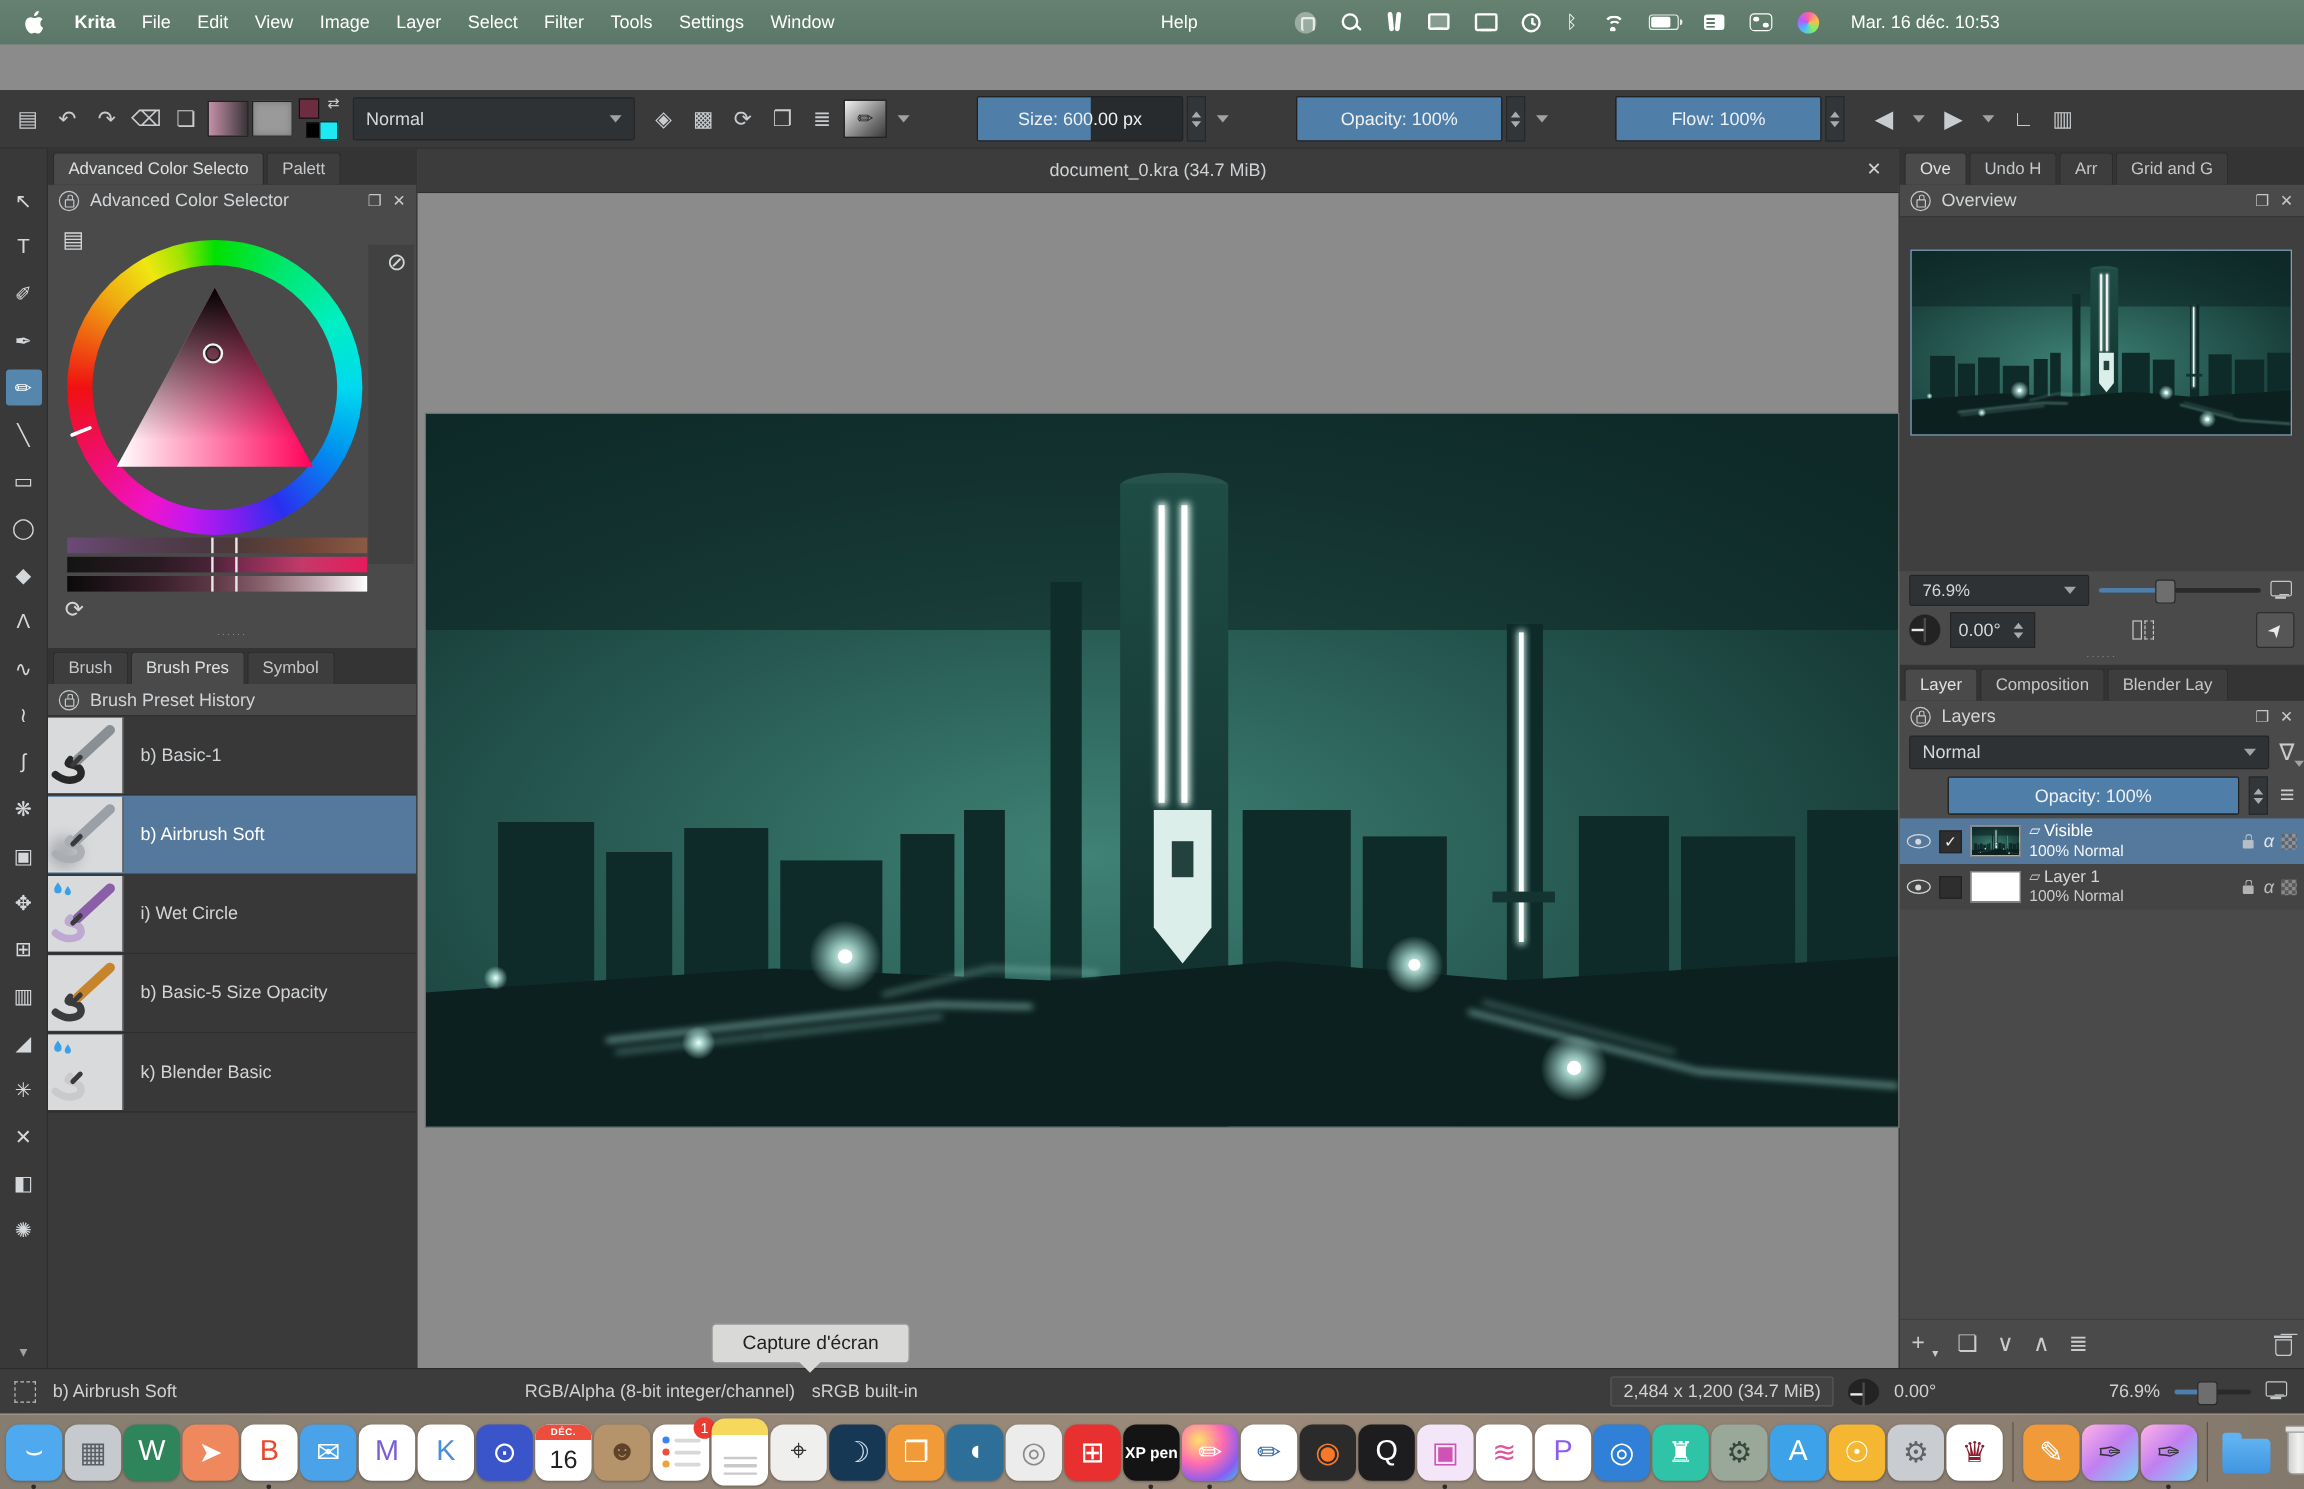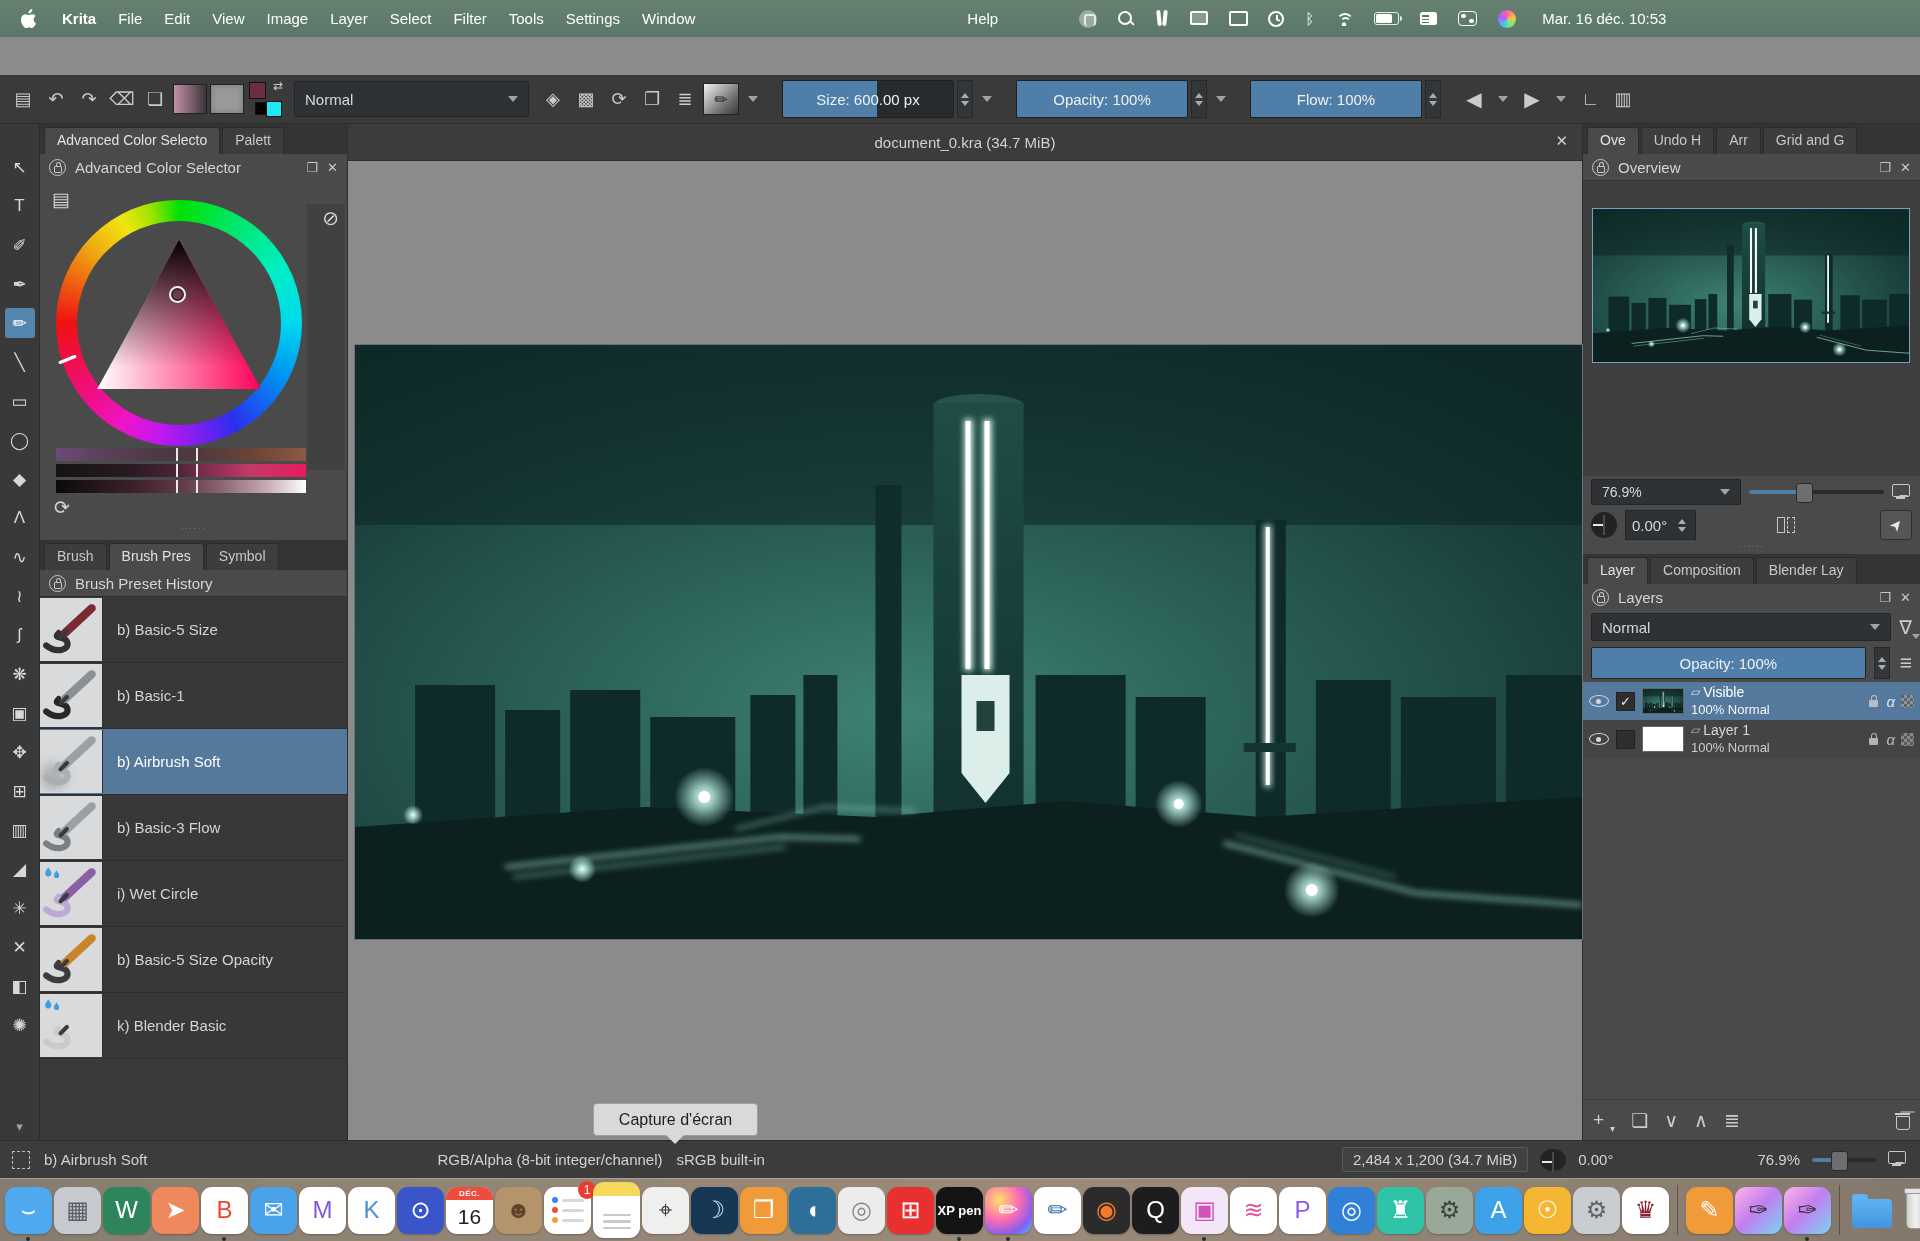--- a/index.html
+++ b/index.html
@@ -62,21 +62,21 @@
   .swatch.pat{background:#9a9a9a;box-shadow:inset 0 0 6px #777;}
   .fgbg{position:relative;width:38px;height:36px;}
   .fgbg .fg{position:absolute;left:2px;top:1px;width:15px;height:15px;background:#6b2d3f;border:1px solid #111;}
   .fgbg .swap{position:absolute;right:2px;top:-2px;font-size:12px;color:#c9cccf;}
   .fgbg .bk{position:absolute;left:8px;bottom:2px;width:11px;height:11px;background:#000;border:1px solid #111;}
   .fgbg .cy{position:absolute;right:3px;bottom:0;width:14px;height:14px;background:#20e8f2;border:1px solid #111;}
   .combo{height:36px;background:#2f3234;border:1px solid #232527;border-radius:2px;display:flex;align-items:center;
     justify-content:space-between;padding:0 10px;color:#d5d8da;font-size:15px;box-sizing:border-box;}
   .combo .car{width:0;height:0;border-left:5px solid transparent;border-right:5px solid transparent;border-top:6px solid #9fa3a6;margin-left:10px;}
   .combo.blend{width:235px;margin:0 6px;}
-  .slider-field{position:relative;height:36px;width:170px;background:#282b2d;border:1px solid #1f2123;overflow:hidden;border-radius:2px;}
+  .slider-field{position:relative;height:36px;width:170px;background:#282b2d;border:1px solid #1f2123;overflow:hidden;border-radius:2px;margin-left:32px;}
   .slider-field .fill{position:absolute;left:0;top:0;bottom:0;background:#4f7ea8;}
   .slider-field .lab{position:absolute;inset:0;display:flex;align-items:center;justify-content:center;color:#eef1f3;font-size:15px;}
   .spin{display:flex;flex-direction:column;justify-content:center;gap:3px;height:36px;padding:0 3px;background:#333638;border:1px solid #26282a;}
   .spin i{width:0;height:0;border-left:4px solid transparent;border-right:4px solid transparent;}
   .spin i.u{border-bottom:5px solid #a8acb0;}
   .spin i.d{border-top:5px solid #a8acb0;}
   .drop-arrow{width:0;height:0;border-left:5px solid transparent;border-right:5px solid transparent;border-top:6px solid #9fa3a6;margin:0 6px;}
   .mirror-glyph{font-size:20px;}
   .tb-gap{width:12px;}
   .brush-edit{width:34px;height:30px;border:1px solid #222;background:linear-gradient(135deg,#f2f2f2,#6a6a6a 70%,#3a3a3a);display:flex;align-items:center;justify-content:center;color:#222;}
@@ -486,50 +486,34 @@
           <span class="ptab active">Brush Pres</span>
           <span class="ptab">Symbol</span>
         </div>
       <div class="docker-header">
         <span class="lockicon"></span>
         <span>Brush Preset History</span>
       </div>
       <div class="preset-list" id="preset-list">
           <div class="preset">
             <div class="pthumb"><svg viewBox="0 0 60 60" width="62" height="62">
-                <path d="M6 46 C 16 54, 30 50, 26 42 C 23 36, 12 40, 18 34" fill="none" stroke="#1e1e1e" stroke-width="6" stroke-linecap="round" opacity="0.9"></path>
-                <line x1="50" y1="10" x2="24" y2="34" stroke="#7a2a30" stroke-width="8" stroke-linecap="round"></line>
-                <line x1="26" y1="32" x2="20" y2="38" stroke="#3a3a3c" stroke-width="4" stroke-linecap="round"></line>
-              </svg></div>
-            <span class="plabel">b) Basic-5 Size</span>
-          </div>
-          <div class="preset">
-            <div class="pthumb"><svg viewBox="0 0 60 60" width="62" height="62">
                 <path d="M6 46 C 16 54, 30 50, 26 42 C 23 36, 12 40, 18 34" fill="none" stroke="#141414" stroke-width="6" stroke-linecap="round" opacity="0.9"></path>
                 <line x1="50" y1="10" x2="24" y2="34" stroke="#8a8f94" stroke-width="8" stroke-linecap="round"></line>
                 <line x1="26" y1="32" x2="20" y2="38" stroke="#3a3a3c" stroke-width="4" stroke-linecap="round"></line>
               </svg></div>
             <span class="plabel">b) Basic-1</span>
           </div>
           <div class="preset sel">
             <div class="pthumb"><svg viewBox="0 0 60 60" width="62" height="62">
                 <circle cx="13" cy="45" r="13" fill="#8a8f94" opacity="0.55" filter="url(#softb)"></circle>
                 <path d="M6 46 C 16 54, 30 50, 26 42 C 23 36, 12 40, 18 34" fill="none" stroke="#a8adb2" stroke-width="6" stroke-linecap="round" opacity="0.9"></path>
                 <line x1="50" y1="10" x2="24" y2="34" stroke="#9aa0a6" stroke-width="8" stroke-linecap="round"></line>
                 <line x1="26" y1="32" x2="20" y2="38" stroke="#3a3a3c" stroke-width="4" stroke-linecap="round"></line>
               </svg></div>
             <span class="plabel">b) Airbrush Soft</span>
-          </div>
-          <div class="preset">
-            <div class="pthumb"><svg viewBox="0 0 60 60" width="62" height="62">
-                <path d="M6 46 C 16 54, 30 50, 26 42 C 23 36, 12 40, 18 34" fill="none" stroke="#6f7479" stroke-width="6" stroke-linecap="round" opacity="0.9"></path>
-                <line x1="50" y1="10" x2="24" y2="34" stroke="#9aa0a6" stroke-width="8" stroke-linecap="round"></line>
-                <line x1="26" y1="32" x2="20" y2="38" stroke="#3a3a3c" stroke-width="4" stroke-linecap="round"></line>
-              </svg></div>
-            <span class="plabel">b) Basic-3 Flow</span>
           </div>
           <div class="preset">
             <div class="pthumb"><svg viewBox="0 0 60 60" width="62" height="62">
                 <path d="M6 46 C 16 54, 30 50, 26 42 C 23 36, 12 40, 18 34" fill="none" stroke="#b9a3d0" stroke-width="6" stroke-linecap="round" opacity="0.9"></path>
                 <line x1="50" y1="10" x2="24" y2="34" stroke="#8a5fa8" stroke-width="8" stroke-linecap="round"></line>
                 <line x1="26" y1="32" x2="20" y2="38" stroke="#3a3a3c" stroke-width="4" stroke-linecap="round"></line>
                 <path d="M8 5 c2 3 3 4 3 6 a3 3 0 1 1 -6 0 c0 -2 1 -3 3 -6 z" fill="#3aa0e8"></path>
                 <path d="M16 8 c1.5 2.5 2.5 3.5 2.5 5 a2.5 2.5 0 1 1 -5 0 c0 -1.5 1 -2.5 2.5 -5 z" fill="#3aa0e8"></path>
               </svg></div>
             <span class="plabel">i) Wet Circle</span>

